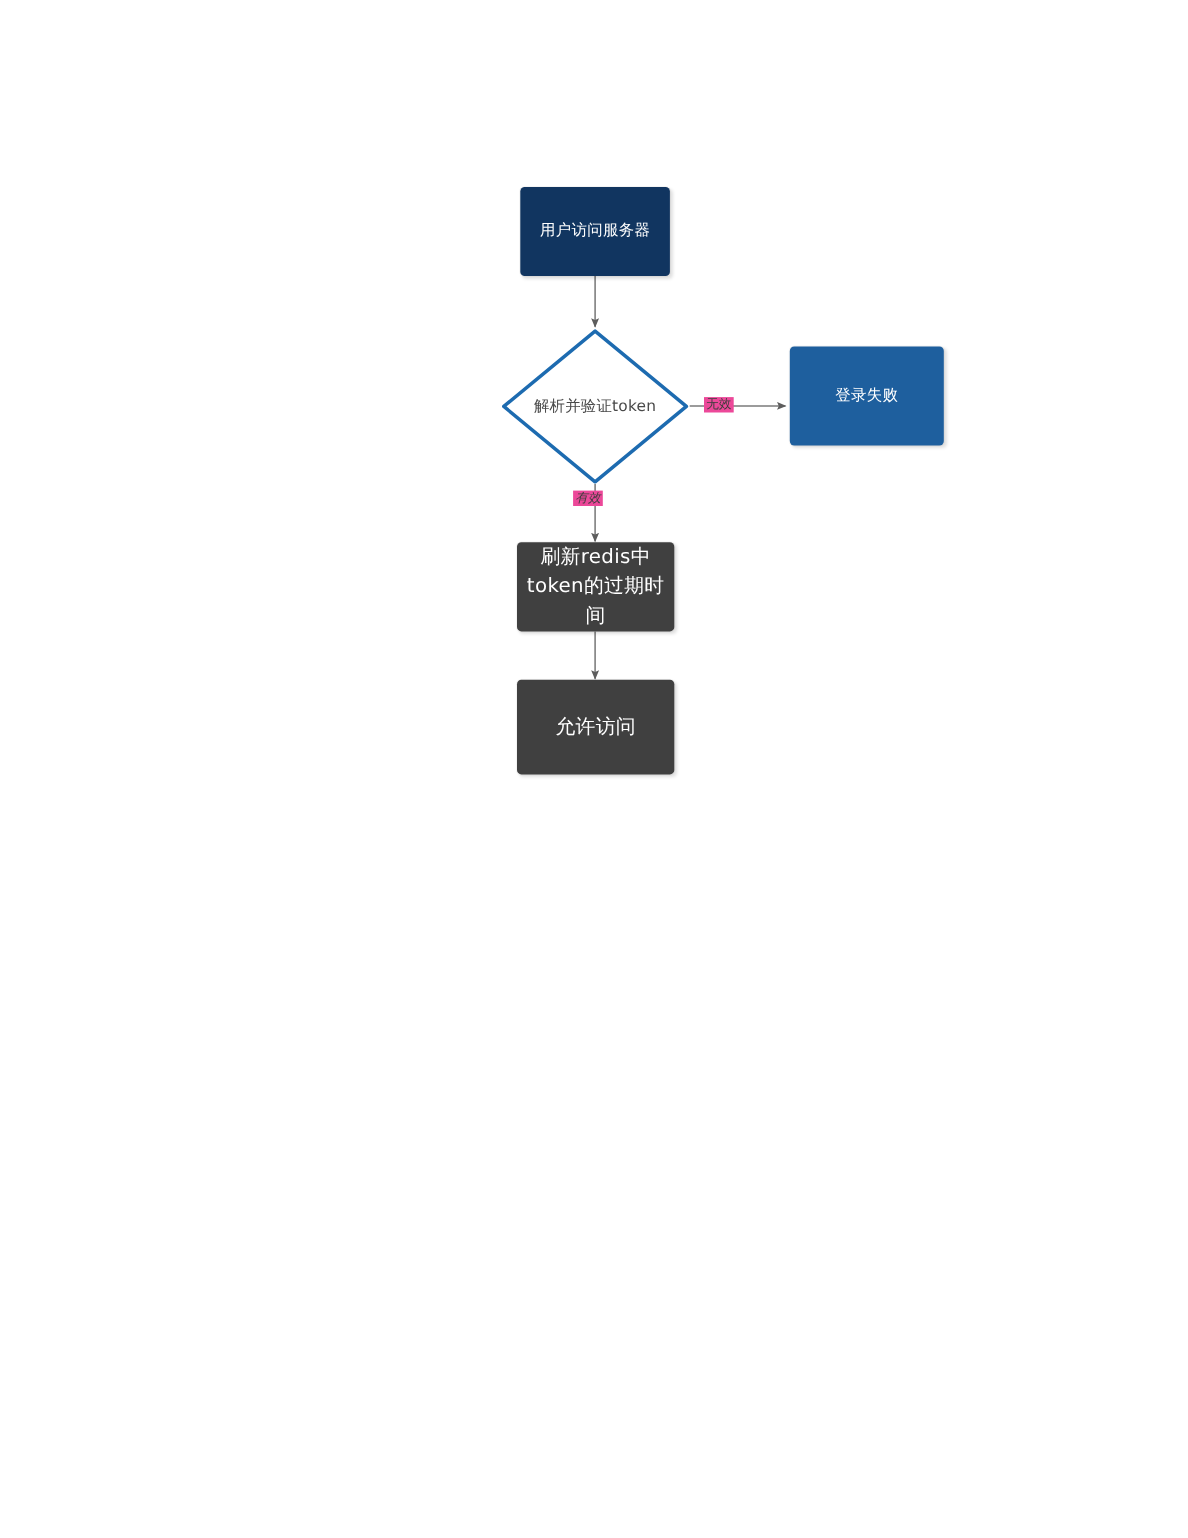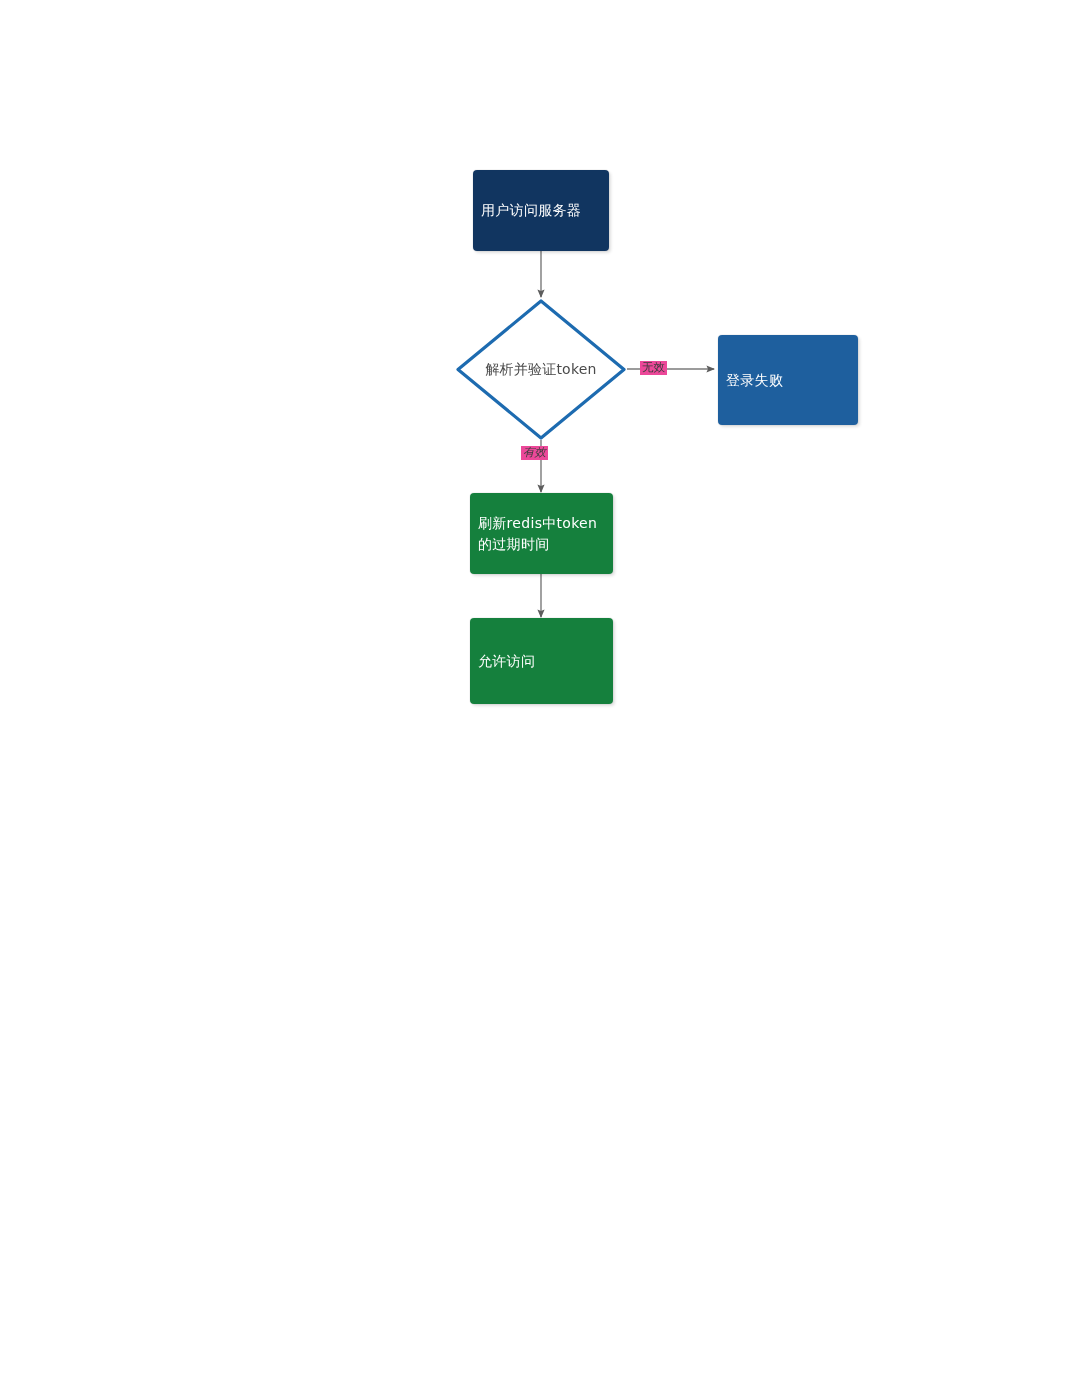--- a/index.html
+++ b/index.html
@@ -23,20 +23,21 @@
     height: 1398px;
   }
 
   
   .node {
     position: absolute;
     box-sizing: border-box;
     display: flex;
     align-items: center;
     justify-content: center;
+    text-align: center;
     color: #ffffff;
     border-radius: 4px;
     line-height: 1.45;
     letter-spacing: 0.3px;
     -webkit-font-smoothing: antialiased;
   }
 
   .node-label {
     display: block;
     width: 100%;
@@ -55,24 +56,24 @@
   
   .node.mid {
     background: #1e5f9e;
     box-shadow: 2px 2px 3px rgba(0, 0, 0, 0.12),
                 0 0 0 1px rgba(0, 0, 0, 0.04);
     font-size: 14px;
   }
 
   
   .node.bright {
-    background: #15803d;
+    background: #404040;
     box-shadow: 2px 2px 3px rgba(0, 0, 0, 0.12),
                 0 0 0 1px rgba(0, 0, 0, 0.04);
-    font-size: 14px;
+    font-size: 18px;
   }
 
   
   .diamond-wrap {
     position: absolute;
   }
   .diamond-wrap svg {
     display: block;
     overflow: visible;
   }
@@ -136,21 +137,21 @@
     <span class="node-label">用户访问服务器</span>
   </div>
 
   <div class="diamond-wrap" style="left:455px; top:298px; width:172px; height:143px;">
     <svg width="172" height="143" viewBox="0 0 172 143" xmlns="http://www.w3.org/2000/svg">
       <polygon points="86,3 169,71.5 86,140 3,71.5" fill="#ffffff" stroke="#1d6bb0" stroke-width="3.2" stroke-linejoin="round"></polygon>
     </svg>
     <div class="diamond-text">解析并验证token</div>
   </div>
 
-  <div class="node mid" style="left:718px; top:335px; width:140px; height:90px;">
+  <div class="node mid" style="left:718px; top:315px; width:140px; height:90px;">
     <span class="node-label">登录失败</span>
   </div>
 
   <div class="node bright" style="left:470px; top:493px; width:143px; height:81px;">
     <span class="node-label">刷新redis中token的过期时间</span>
   </div>
 
   <div class="node bright" style="left:470px; top:618px; width:143px; height:86px;">
     <span class="node-label">允许访问</span>
   </div>

